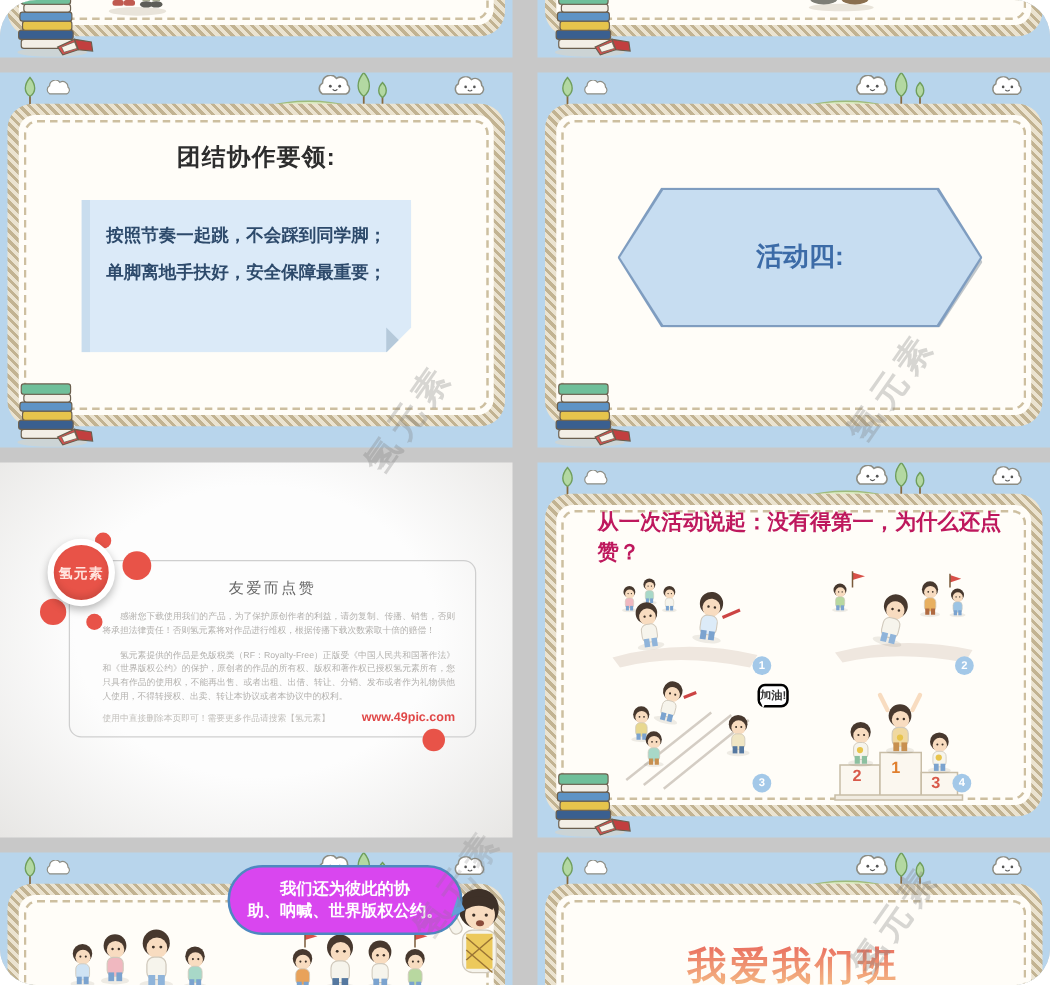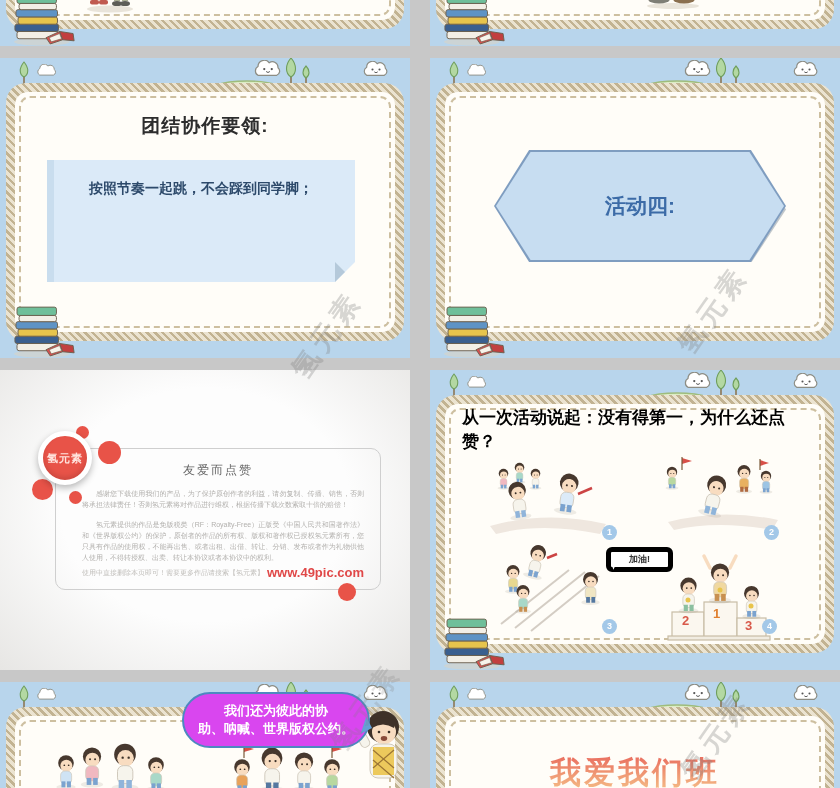--- a/index.html
+++ b/index.html
@@ -1,17 +1,17 @@
 <!DOCTYPE html>
 <html><head>
 <meta charset="utf-8">
 <style>
   * { margin:0; padding:0; box-sizing:border-box; }
   html,body { font-family:"Liberation Sans",sans-serif; }
-  .stage { position:relative; width:840px; height:788px; background:#c8c8c8; overflow:hidden; }
+  .stage { position:relative; width:840px; height:788px; background:#c8c8c8; overflow:hidden;border-radius:29px; }
 
   
   .slide { position:absolute; width:410px; height:300px; background:#b8d5ec; overflow:hidden; }
   .slide .sky { position:absolute; left:0; top:0; width:410px; height:34px; }
   .frame { position:absolute; left:6px; right:6px; top:25px; bottom:17px; border-radius:20px;
            background:repeating-linear-gradient(45deg,#c2b392 0 2.5px,#ebe3d0 2.5px 5.5px); }
   .frame-inner { position:absolute; inset:9px; border-radius:13px; background:#fffdf8; }
   .frame-dash  { position:absolute; inset:13px; border:2px dashed #cdbfa0; border-radius:11px; }
   .books { position:absolute; left:10px; bottom:0px; width:68px; height:54px; z-index:6; }
 
@@ -22,21 +22,21 @@
   .r4l{left:0;top:682px}.r4r{left:430px;top:682px}
 
   
   .wm { position:absolute; z-index:40; font-size:28px; font-weight:bold; letter-spacing:5px;
         color:#7e7e7e; opacity:.30; transform:translate(-50%,-50%) rotate(-55deg); white-space:nowrap; }
   .wm1{left:327px;top:335px}.wm2{left:713px;top:310px}.wm3{left:366px;top:707px;opacity:.22}.wm4{left:716px;top:736px}
 
   
   .team-title { position:absolute; top:55px; left:0; width:100%; text-align:center; z-index:5;
                 font-size:19px; font-weight:bold; color:#2d2d2d; letter-spacing:1px; }
-  .team-box { position:absolute; left:47px; top:102px; width:308px; height:122px; z-index:5;
+  .team-box { position:absolute; left:65px; top:102px; width:264px; height:122px; z-index:5;
               background:linear-gradient(90deg,#c9ddee 0 7px,#dbeaf8 7px); 
               clip-path:polygon(0 0,100% 0,100% calc(100% - 20px),calc(100% - 20px) 100%,0 100%);
               box-shadow:2px 3px 4px rgba(90,110,130,.25); }
   .team-box .fold { position:absolute; right:0; bottom:0; width:0; height:0;
                     border-left:20px solid #b5c9da; border-top:20px solid transparent; }
   .team-lines { position:absolute; inset:14px 16px; font-size:14px; font-weight:bold; color:#2d4a6b;
                 line-height:29px; text-align:center; }
 
   
   .arrow-wrap { position:absolute; left:64px; top:92px; width:292px; height:112px; z-index:5; }
@@ -49,42 +49,42 @@
   .arrow-inner div { font-size:21px; font-weight:bold; color:#3c6ba7; line-height:28px; }
 
   
   .slide.gray { background:radial-gradient(ellipse at 50% 45%, #fdfdfd 50%, #e7e6e4 100%); }
   .cp-box { position:absolute; left:55px; top:78px; width:326px; height:142px; border:1px solid #cfcfcf;
             border-radius:10px; z-index:3; }
   .cp-title { margin-top:13px; text-align:center; font-size:12px; color:#666; letter-spacing:2px; }
   .cp-p { margin:9px 16px 0 26px; font-size:7px; line-height:11px; color:#b2b0ad; text-indent:2em; text-align:justify; }
   .cp-row { position:absolute; left:26px; right:16px; bottom:9px; display:flex; justify-content:space-between; align-items:center; }
   .cp-note { font-size:7px; color:#c0beba; }
-  .cp-link { font-size:13px; font-weight:bold; color:#e04848; }
+  .cp-link { font-size:10px; font-weight:bold; color:#e04848; }
   .circle { position:absolute; border-radius:50%; background:#e85348; z-index:4; }
   .c-main { left:38px; top:61px; width:54px; height:54px; border:5px solid #fff;
             box-shadow:0 3px 7px rgba(0,0,0,.28), inset 0 -3px 5px rgba(0,0,0,.12);
             display:flex; align-items:center; justify-content:center;
             font-size:11px; font-weight:bold; color:#ffe3dd; letter-spacing:1px; }
   .c-s1{left:76px;top:56px;width:13px;height:13px}
   .c-s2{left:98px;top:71px;width:23px;height:23px}
   .c-s3{left:32px;top:109px;width:21px;height:21px}
   .c-s4{left:69px;top:121px;width:13px;height:13px}
   .c-s5{left:338px;top:213px;width:18px;height:18px}
 
   
-  .story-title { position:absolute; left:32px; top:36px; width:334px; z-index:5;
-                 font-size:17px; font-weight:600; color:#000000; line-height:1.4; }
+  .story-title { position:absolute; left:48px; top:36px; width:334px; z-index:5;
+                 font-size:17px; font-weight:600; color:#be185d; line-height:1.4; }
   .scene { position:absolute; z-index:5; }
   .badge { position:absolute; z-index:6; width:15px; height:15px; border-radius:50%;
            background:#a3c8e8; color:#fff; font-size:9px; font-weight:bold;
            line-height:15px; text-align:center; }
   .b1{left:172px;top:155px}.b2{left:334px;top:155px}.b3{left:172px;top:249px}.b4{left:332px;top:249px}
-  .cheer { position:absolute; left:176px; top:177px; z-index:6; background:#ffffff; border:5px solid #000000;
-           border-radius:6px; padding:1px 18px; font-size:9px; font-weight:bold; color:#333; }
+  .cheer { position:absolute; left:176px; top:177px; z-index:6; background:#ffffff; border:2px solid #000000;
+           border-radius:6px; padding:1px 0; font-size:9px; font-weight:bold; color:#333; }
   .cheer::after { content:''; position:absolute; left:-5px; bottom:-1px; border:5px solid transparent;
                   border-right-color:#fff; transform:rotate(25deg); }
   .pnum { position:absolute; z-index:7; font-size:13px; font-weight:bold; }
   .pn2{left:252px;top:243px;color:#d8594a}.pn1{left:283px;top:236px;color:#e07f2e}.pn3{left:315px;top:248px;color:#d8594a}
 
   
   .bubble { position:absolute; left:182px; top:10px; width:188px; height:56px; z-index:8;
             background:#d946ef; border:2px solid #4e88c0; border-radius:30px;
             display:flex; flex-direction:column; align-items:center; justify-content:center; }
   .bubble div { color:#fff; font-size:13px; font-weight:bold; line-height:18px; }
@@ -198,20 +198,21 @@
         <use href="#deco-sky"></use>
       </svg>
     <div class="frame">
         <div class="frame-inner"></div>
         <div class="frame-dash"></div>
       </div>
     <div class="team-title">团结协作要领:</div>
     <div class="team-box">
       <div class="team-lines">
         <div>按照节奏一起跳，不会踩到同学脚；</div>
+        <div>单脚离地手扶好，安全保障最重要；</div>
       </div>
       <div class="fold"></div>
     </div>
     <svg class="books" viewBox="0 0 64 52">
         <use href="#books"></use>
       </svg>
   </div>
 
   <div class="slide r2r">
     <svg class="sky" viewBox="0 0 410 34">

